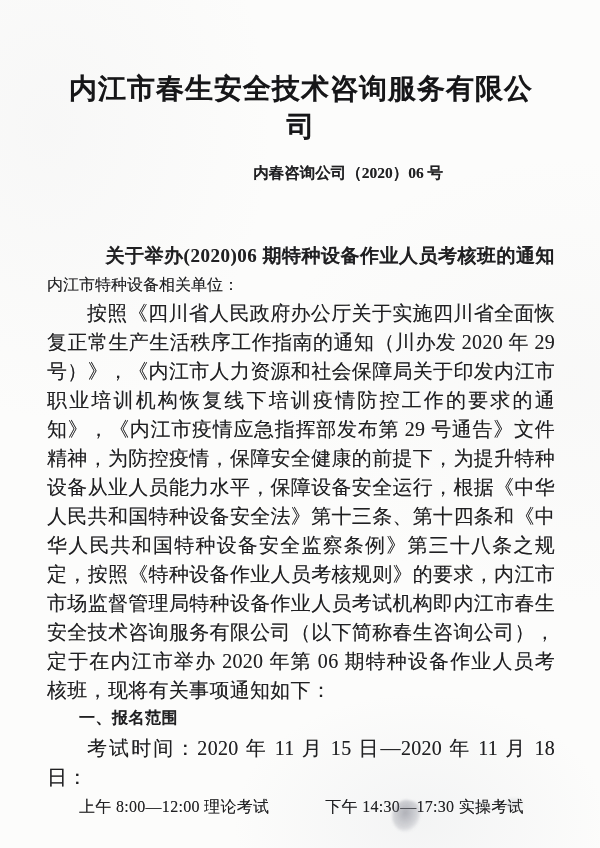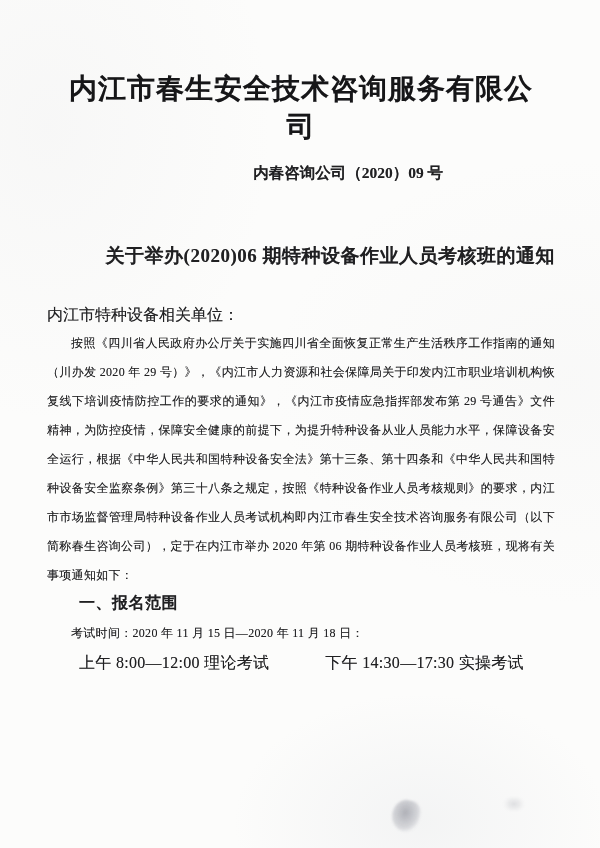--- a/index.html
+++ b/index.html
@@ -43,27 +43,26 @@
   }
   .notice-title {
     margin: 58px 0 0 0;
     text-align: right;
     font-size: 19px;
     font-weight: bold;
     line-height: 28px;
     letter-spacing: 0.5px;
   }
   .salutation {
-    margin-top: 30px;
     font-size: 16px;
     line-height: 29px;
   }
   .body-para {
     margin: 0;
-    font-size: 12px;
+    font-size: 20px;
     line-height: 29px;
     text-align: justify;
     text-indent: 2em;
     letter-spacing: 0.3px;
   }
   .section-heading {
     font-family: Liberation Mono, monospace;
     font-weight: bold;
     font-size: 16px;
     line-height: 29px;
@@ -105,21 +104,21 @@
   }
 </style>
 </head>
 <body>
 
 <div class="page">
   <div class="content">
 
     <h1 class="company-title">内江市春生安全技术咨询服务有限公司</h1>
 
-    <div class="doc-number">内春咨询公司（2020）09 号</div>
+    <div class="doc-number">内春咨询公司（2020）06 号</div>
 
     <h2 class="notice-title">关于举办(2020)06 期特种设备作业人员考核班的通知</h2>
 
     <div class="salutation">内江市特种设备相关单位：</div>
 
     <p class="body-para">按照《四川省人民政府办公厅关于实施四川省全面恢复正常生产生活秩序工作指南的通知（川办发 2020 年 29 号）》，《内江市人力资源和社会保障局关于印发内江市职业培训机构恢复线下培训疫情防控工作的要求的通知》，《内江市疫情应急指挥部发布第 29 号通告》文件精神，为防控疫情，保障安全健康的前提下，为提升特种设备从业人员能力水平，保障设备安全运行，根据《中华人民共和国特种设备安全法》第十三条、第十四条和《中华人民共和国特种设备安全监察条例》第三十八条之规定，按照《特种设备作业人员考核规则》的要求，内江市市场监督管理局特种设备作业人员考试机构即内江市春生安全技术咨询服务有限公司（以下简称春生咨询公司），定于在内江市举办 2020 年第 06 期特种设备作业人员考核班，现将有关事项通知如下：</p>
 
     <div class="section-heading">一、报名范围</div>
 
 

